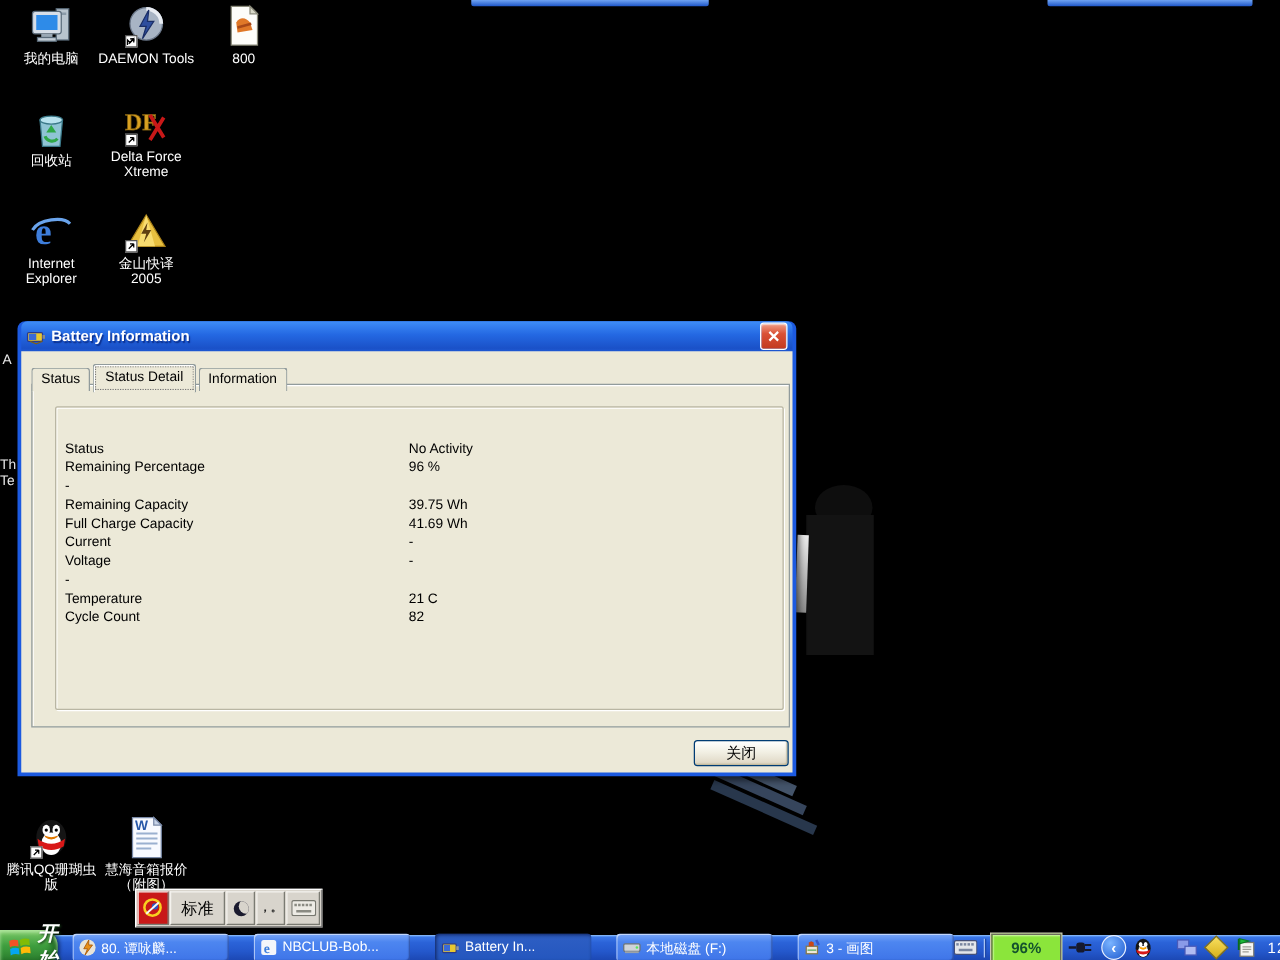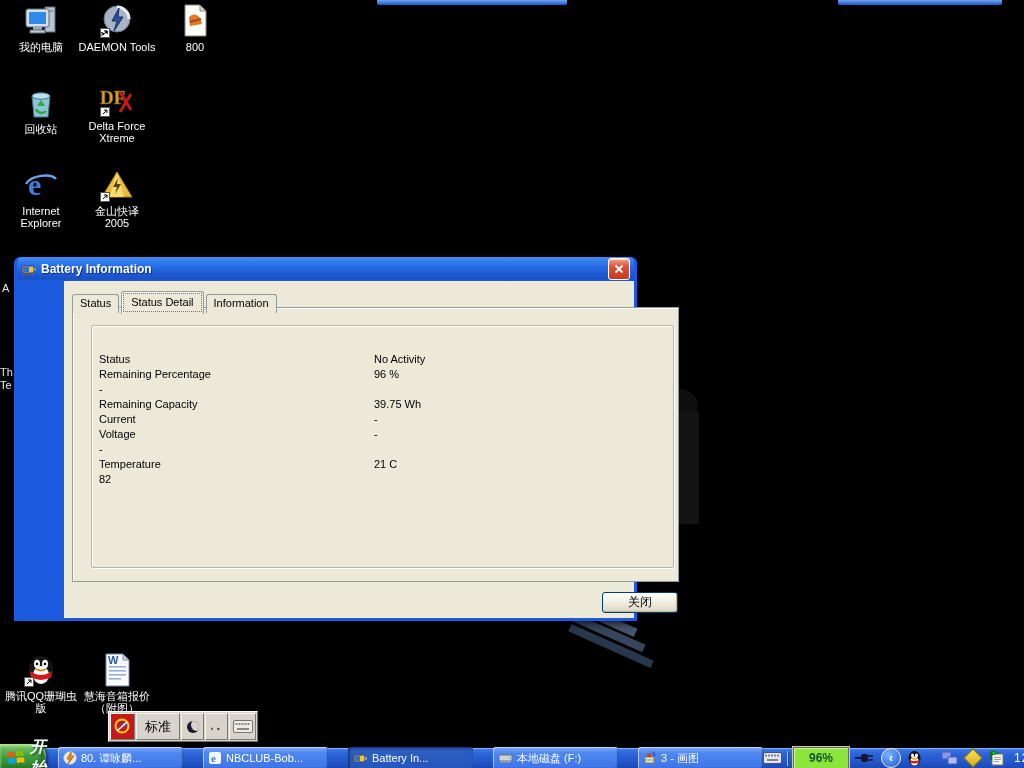--- a/index.html
+++ b/index.html
@@ -22,21 +22,21 @@
   .dialog{position:absolute;left:14px;top:257px;width:623px;height:364px;box-sizing:border-box;
           background:#1C5AE0;padding:0 3px 3px;border-radius:6px 6px 0 0;
           box-shadow:2px 3px 6px rgba(0,0,0,.6);}
   .dlg-title{height:24px;display:flex;align-items:center;gap:4px;padding:0 4px;
              border-radius:5px 5px 0 0;color:#fff;font-weight:bold;font-size:12px;
              text-shadow:1px 1px 1px #0A2E8C;
              background:linear-gradient(#3E8DF8,#2468E2 45%,#1A51C8 90%,#1E58D2);}
   .x-btn{margin-left:auto;width:20px;height:20px;border:1px solid #fff;border-radius:3px;
          background:linear-gradient(#F0A088,#DA5136 40%,#C23A20);display:flex;align-items:center;
          justify-content:center;box-shadow:inset 0 1px 1px rgba(255,255,255,.6);}
-  .dlg-body{position:relative;background:#ECE9D8;height:337px;margin-left:47px;}
+  .dlg-body{position:relative;background:#ECE9D8;height:337px;}
   .tabs{position:absolute;left:8px;top:10px;display:flex;align-items:flex-end;z-index:2;}
   .tab{font-size:11px;color:#000;background:#ECE9D8;border:1px solid #919B9C;border-bottom:none;
        border-radius:3px 3px 0 0;padding:2px 7px 3px;margin-right:2px;height:13px;}
   .tab.active{padding:4px 9px 4px;margin-bottom:-1px;height:14px;
        box-shadow:inset 0 1px 0 #fff,inset 1px 0 0 #fff;outline:1px dotted #777;outline-offset:-3px;}
   .tabpage{position:absolute;left:8px;top:26px;width:605px;height:273px;background:#ECE9D8;
        border:1px solid #919B9C;z-index:1;box-shadow:inset 1px 1px 0 #fff;}
   .gbox{position:absolute;left:18px;top:17px;width:583px;height:243px;border:1px solid #B9B6A3;
        border-radius:2px;box-shadow:inset 1px 1px 0 #fff, 1px 1px 0 #fff;box-sizing:border-box;
        padding:27px 0 0 7px;}
@@ -273,35 +273,40 @@
             <span class="rv">96 %</span>
           </div>
         <div class="row">
             <span class="rv">-</span>
           </div>
         <div class="row">
             <span class="rl">Remaining Capacity</span>
             <span class="rv">39.75 Wh</span>
           </div>
         <div class="row">
+            <span class="rl">Full Charge Capacity</span>
+            <span class="rv">41.69 Wh</span>
+          </div>
+        <div class="row">
             <span class="rl">Current</span>
             <span class="rv">-</span>
           </div>
         <div class="row">
             <span class="rl">Voltage</span>
             <span class="rv">-</span>
           </div>
         <div class="row">
             <span class="rv">-</span>
           </div>
         <div class="row">
             <span class="rl">Temperature</span>
             <span class="rv">21 C</span>
           </div>
         <div class="row">
+            <span class="rl">Cycle Count</span>
             <span class="rv">82</span>
           </div>
       </div>
     </div>
     <div class="btn-close">关闭</div>
   </div>
 </div>
 
 <div class="ime">
   <div class="ime-btn" style="width:25px;background:#C81818;">

